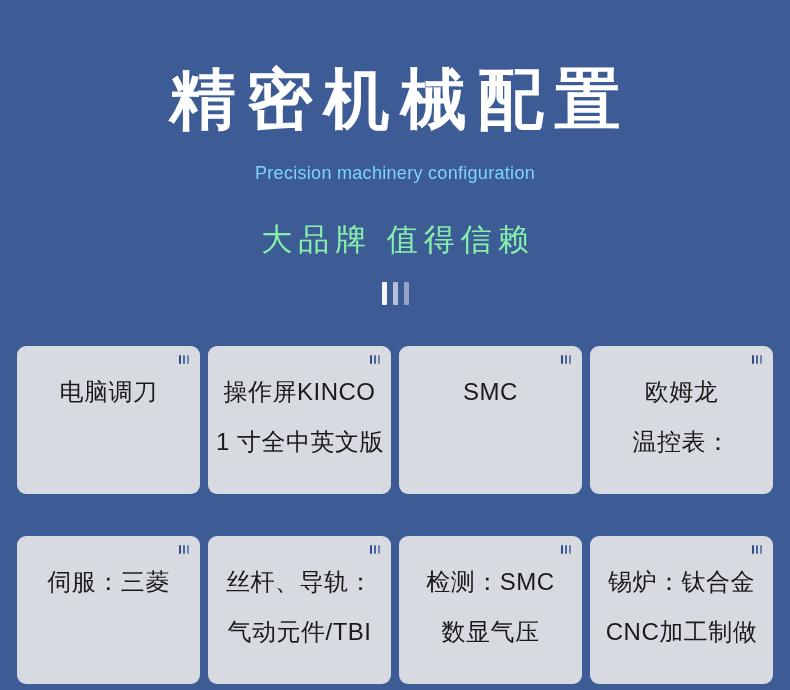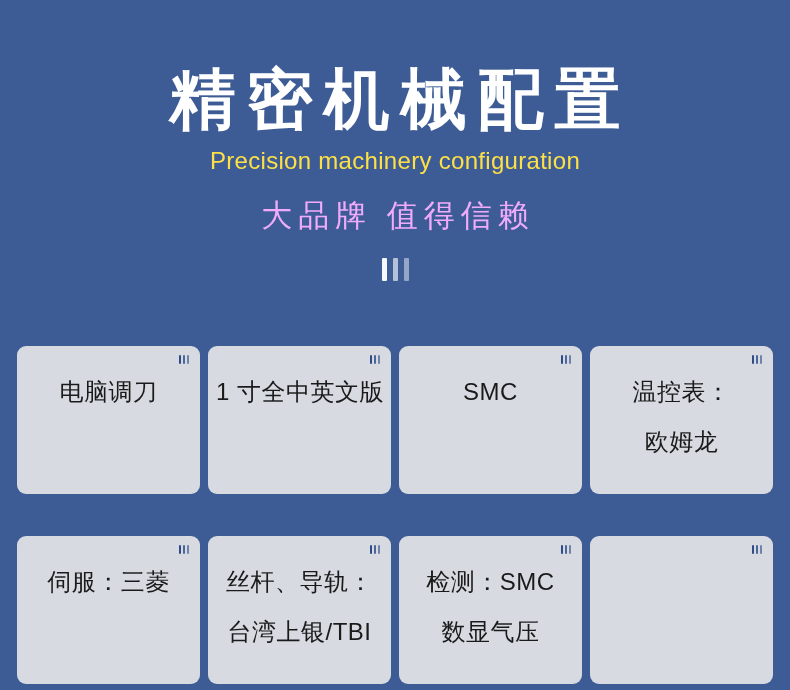--- a/index.html
+++ b/index.html
@@ -39,37 +39,37 @@
     font-size: 66px;
     line-height: 74px;
     font-weight: bold;
     color: #ffffff;
     letter-spacing: 11px;
     text-indent: 11px;
     white-space: nowrap;
   }
 
   .subtitle-en {
-    margin: 0;
+    margin: 12px;
     padding-top: 14px;
-    font-size: 24px;
+    font-size: 18px;
     line-height: 22px;
     font-weight: normal;
-    color: #fde047;
+    color: #7dd3fc;
     letter-spacing: 0.3px;
     white-space: nowrap;
   }
 
   .slogan-cn {
     margin: 0;
     padding-top: 25px;
     font-size: 31px;
     line-height: 38px;
     font-weight: normal;
-    color: #f0abfc;
+    color: #86efac;
     letter-spacing: 6px;
     text-indent: 6px;
     white-space: nowrap;
   }
 
   .divider-bars {
     display: flex;
     justify-content: center;
     align-items: flex-start;
     gap: 6px;
@@ -178,20 +178,21 @@
       </div>
     </div>
 
     <div class="card">
       <span class="card-corner">
         <i class="c1"></i>
           <i class="c2"></i>
           <i class="c3"></i>
       </span>
       <div class="card-lines">
+        <span class="card-line">操作屏KINCO</span>
         <span class="card-line">1 寸全中英文版</span>
       </div>
     </div>
 
     <div class="card">
       <span class="card-corner">
         <i class="c1"></i>
           <i class="c2"></i>
           <i class="c3"></i>
       </span>
@@ -200,22 +201,22 @@
       </div>
     </div>
 
     <div class="card">
       <span class="card-corner">
         <i class="c1"></i>
           <i class="c2"></i>
           <i class="c3"></i>
       </span>
       <div class="card-lines">
+        <span class="card-line">欧姆龙</span>
         <span class="card-line">温控表：</span>
-        <span class="card-line">欧姆龙</span>
       </div>
     </div>
 
     <div class="card">
       <span class="card-corner">
         <i class="c1"></i>
           <i class="c2"></i>
           <i class="c3"></i>
       </span>
       <div class="card-lines">
@@ -225,21 +226,21 @@
     </div>
 
     <div class="card">
       <span class="card-corner">
         <i class="c1"></i>
           <i class="c2"></i>
           <i class="c3"></i>
       </span>
       <div class="card-lines">
         <span class="card-line">丝杆、导轨：</span>
-        <span class="card-line">台湾上银/TBI</span>
+        <span class="card-line">气动元件/TBI</span>
       </div>
     </div>
 
     <div class="card">
       <span class="card-corner">
         <i class="c1"></i>
           <i class="c2"></i>
           <i class="c3"></i>
       </span>
       <div class="card-lines">
@@ -247,16 +248,20 @@
         <span class="card-line">数显气压</span>
       </div>
     </div>
 
     <div class="card">
       <span class="card-corner">
         <i class="c1"></i>
           <i class="c2"></i>
           <i class="c3"></i>
       </span>
+      <div class="card-lines">
+        <span class="card-line">锡炉：钛合金</span>
+        <span class="card-line">CNC加工制做</span>
+      </div>
     </div>
 
   </div>
 </div>
 
 </body></html>

